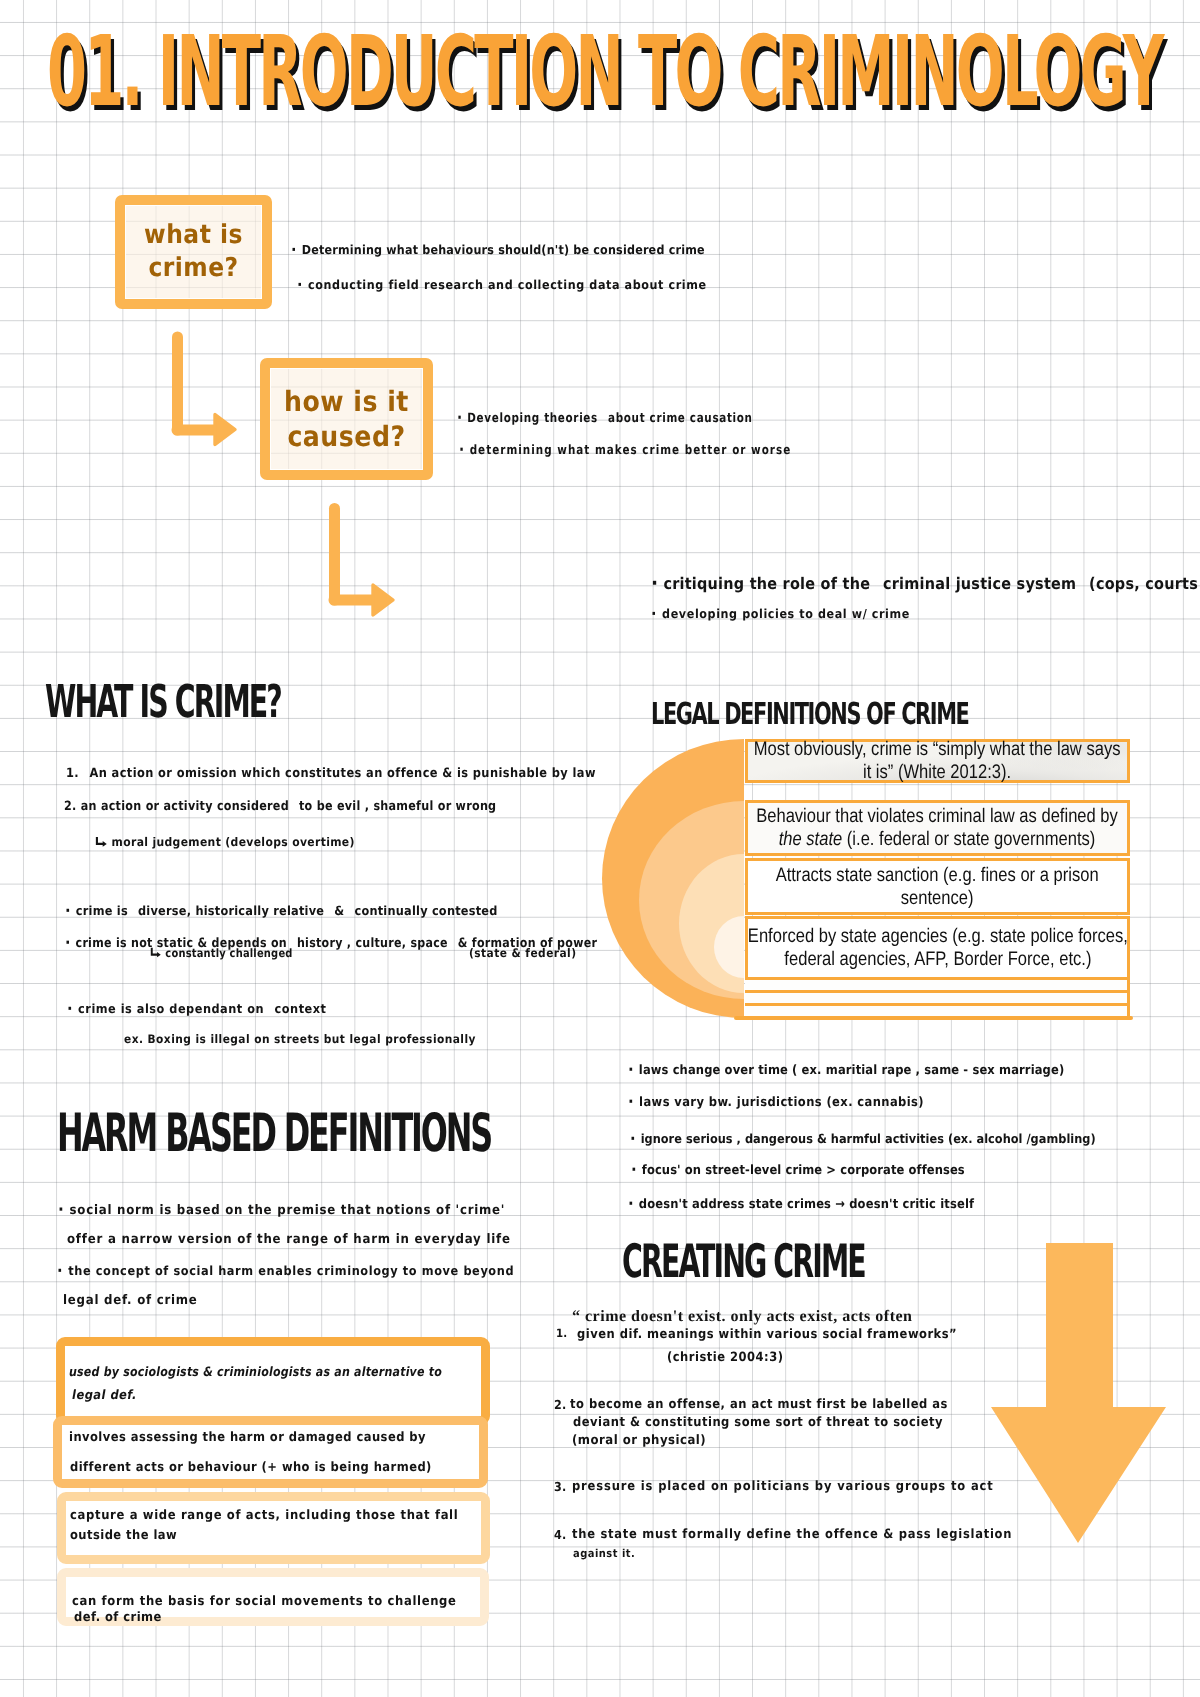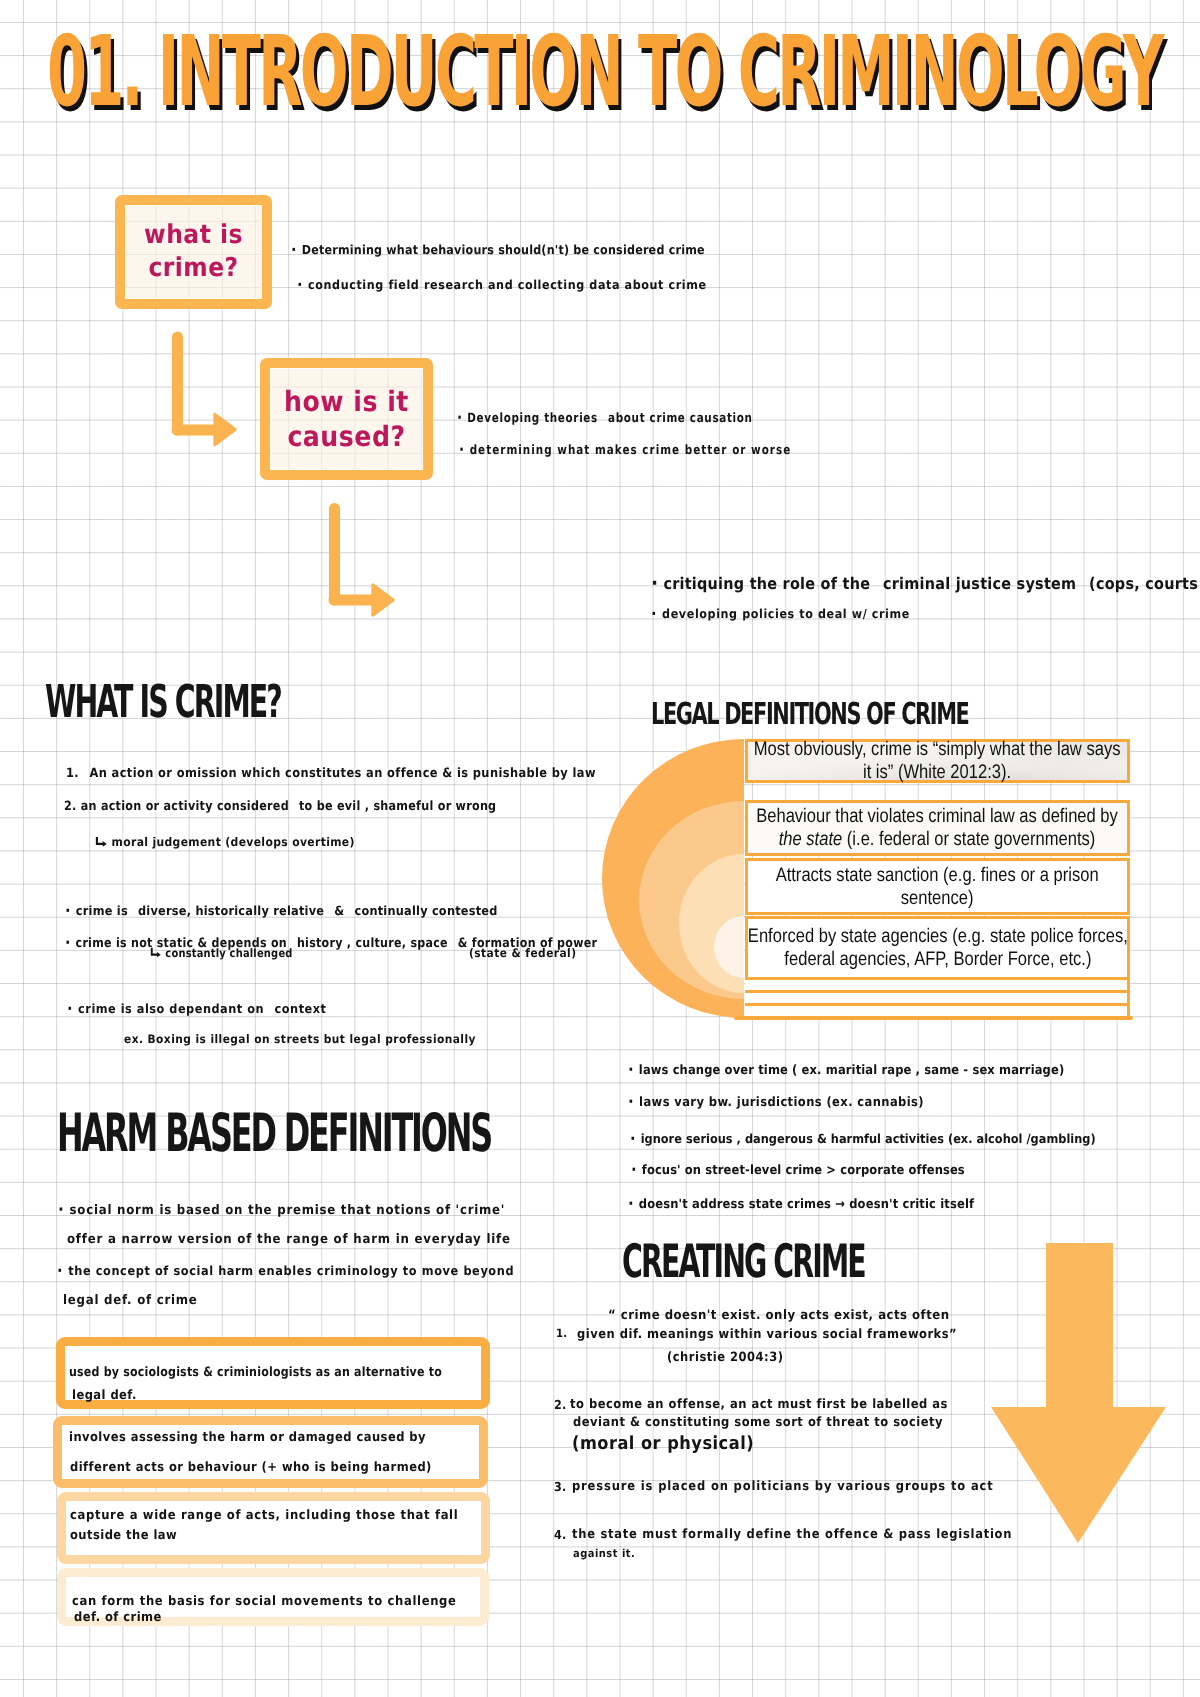--- a/index.html
+++ b/index.html
@@ -66,21 +66,21 @@
     box-sizing:border-box;
   }
   .bubble .inner{
     position:absolute;left:0;top:0;right:0;bottom:0;
     border:1.8px solid rgba(255,255,255,.95);
     box-sizing:border-box;
     display:flex;align-items:center;justify-content:center;
   }
   .bubble .btxt{
     font-family:"DejaVu Sans Condensed","DejaVu Sans",sans-serif;
-    font-weight:bold;color:#be185d;
+    font-weight:bold;color:#a16207;
     text-align:center;line-height:1.26;
     letter-spacing:.5px;
   }
 
   
   .elbow{position:absolute;}
   .ld-row{
     position:absolute;
     border:3px solid #F9A93B;
     box-sizing:border-box;
@@ -217,21 +217,21 @@
   <div class="hw" style="left:631px;top:1160px;font-size:12.8px;letter-spacing:.1px;"><span class="bul">·</span><span>focus' on street-level crime &gt; corporate offenses</span></div>
   <div class="hw" style="left:628px;top:1194px;font-size:12.8px;letter-spacing:.15px;"><span class="bul">·</span><span>doesn't address state crimes → doesn't critic itself</span></div>
 
   <div class="heading" style="left:57px;top:1103px;font-size:52.7px;transform:scaleX(0.6729);">HARM BASED DEFINITIONS</div>
 
   <div class="hw" style="left:58px;top:1200px;font-size:13.1px;letter-spacing:.75px;"><span class="bul">·</span><span>social norm is based on the premise that notions of 'crime'</span></div>
   <div class="hw" style="left:67px;top:1232px;font-size:13.1px;letter-spacing:.78px;"><span>offer a narrow  version of the range of harm in everyday life</span></div>
   <div class="hw" style="left:57px;top:1261px;font-size:12.6px;letter-spacing:.6px;"><span class="bul">·</span><span>the concept of social  harm  enables criminology  to move beyond</span></div>
   <div class="hw" style="left:63px;top:1293px;font-size:13.1px;letter-spacing:.75px;"><span>legal def. of crime</span></div>
 
-  <div class="harmbox" style="left:56px;top:1337px;width:434px;height:72px;border-color:#F9AD42;">
+  <div class="harmbox" style="left:56px;top:1337px;width:434px;height:88px;border-color:#F9AD42;font-style:italic;">
     <div class="hbin"></div>
     <div class="hw" style="left:4px;top:19px;font-size:12.8px;letter-spacing:.2px;transform:scaleX(.96);"><span>used by sociologists &amp; criminiologists  as an alternative to</span></div>
     <div class="hw" style="left:7px;top:42px;font-size:12.8px;letter-spacing:.45px;"><span>legal def.</span></div>
   </div>
   <div class="harmbox" style="left:53px;top:1416px;width:435px;height:72px;border-color:#FBBD6A;">
     <div class="hbin"></div>
     <div class="hw" style="left:7px;top:5px;font-size:12.8px;letter-spacing:.45px;"><span>involves  assessing the harm  or damaged caused by</span></div>
     <div class="hw" style="left:8px;top:35px;font-size:12.8px;letter-spacing:.45px;"><span>different  acts or  behaviour  (+ who is being harmed)</span></div>
   </div>
   <div class="harmbox" style="left:57px;top:1492px;width:433px;height:72px;border-color:#FDD79F;">
@@ -241,28 +241,28 @@
   </div>
   <div class="harmbox" style="left:57px;top:1568px;width:432px;height:58px;border-color:#FDEBD2;">
     <div class="hbin"></div>
     <div class="hw" style="left:6px;top:17px;font-size:12.9px;letter-spacing:.65px;"><span>can form the basis for social  movements  to challenge</span></div>
     <div class="hw" style="left:8px;top:33px;font-size:12.8px;letter-spacing:.45px;"><span>def. of  crime</span></div>
   </div>
 
   <div class="heading" style="left:622px;top:1234px;font-size:46px;transform:scaleX(0.6857);">CREATING CRIME</div>
 
   <div class="hw" style="left:556px;top:1326px;font-size:11.4px;"><span>1.</span></div>
-  <div class="hw" style="left:608px;top:1308px;font-size:13px;letter-spacing:.5px;"><span>“ crime doesn't exist. only acts exist, acts often</span></div>
+  <div class="hw" style="left:572px;top:1308px;font-size:16px;letter-spacing:.5px;font-family:Liberation Serif, serif;"><span>“ crime doesn't exist. only acts exist, acts often</span></div>
   <div class="hw" style="left:577px;top:1327px;font-size:12.8px;letter-spacing:.5px;"><span>given dif. meanings within various social  frameworks”</span></div>
   <div class="hw" style="left:667px;top:1350px;font-size:12.8px;letter-spacing:.5px;"><span>(christie 2004:3)</span></div>
 
   <div class="hw" style="left:554px;top:1397px;font-size:12.4px;"><span>2.</span></div>
   <div class="hw" style="left:570px;top:1397px;font-size:12.8px;letter-spacing:.5px;"><span>to become an offense, an act must  first be labelled  as</span></div>
   <div class="hw" style="left:573px;top:1415px;font-size:12.8px;letter-spacing:.5px;"><span>deviant &amp; constituting some  sort of threat to society</span></div>
-  <div class="hw" style="left:572px;top:1433px;font-size:18px;letter-spacing:.5px;"><span>(moral or physical)</span></div>
+  <div class="hw" style="left:572px;top:1433px;font-size:13px;letter-spacing:.5px;"><span>(moral or physical)</span></div>
 
   <div class="hw" style="left:554px;top:1479px;font-size:12.4px;"><span>3.</span></div>
   <div class="hw" style="left:572px;top:1479px;font-size:12.8px;letter-spacing:0.85px;"><span>pressure is placed on politicians by various  groups to act</span></div>
 
   <div class="hw" style="left:554px;top:1527px;font-size:12.4px;"><span>4.</span></div>
   <div class="hw" style="left:572px;top:1527px;font-size:12.8px;letter-spacing:0.72px;"><span>the state must formally define the offence &amp; pass legislation</span></div>
   <div class="hw" style="left:573px;top:1547px;font-size:11px;letter-spacing:.5px;"><span>against it.</span></div>
 
   <svg style="position:absolute;left:988px;top:1240px;" width="182" height="308" viewBox="0 0 182 308">
     <path d="M58 3 L125 3 L125 167 L178 167 L90 303 L3 167 L58 167 Z" fill="#FCB85C"></path>

